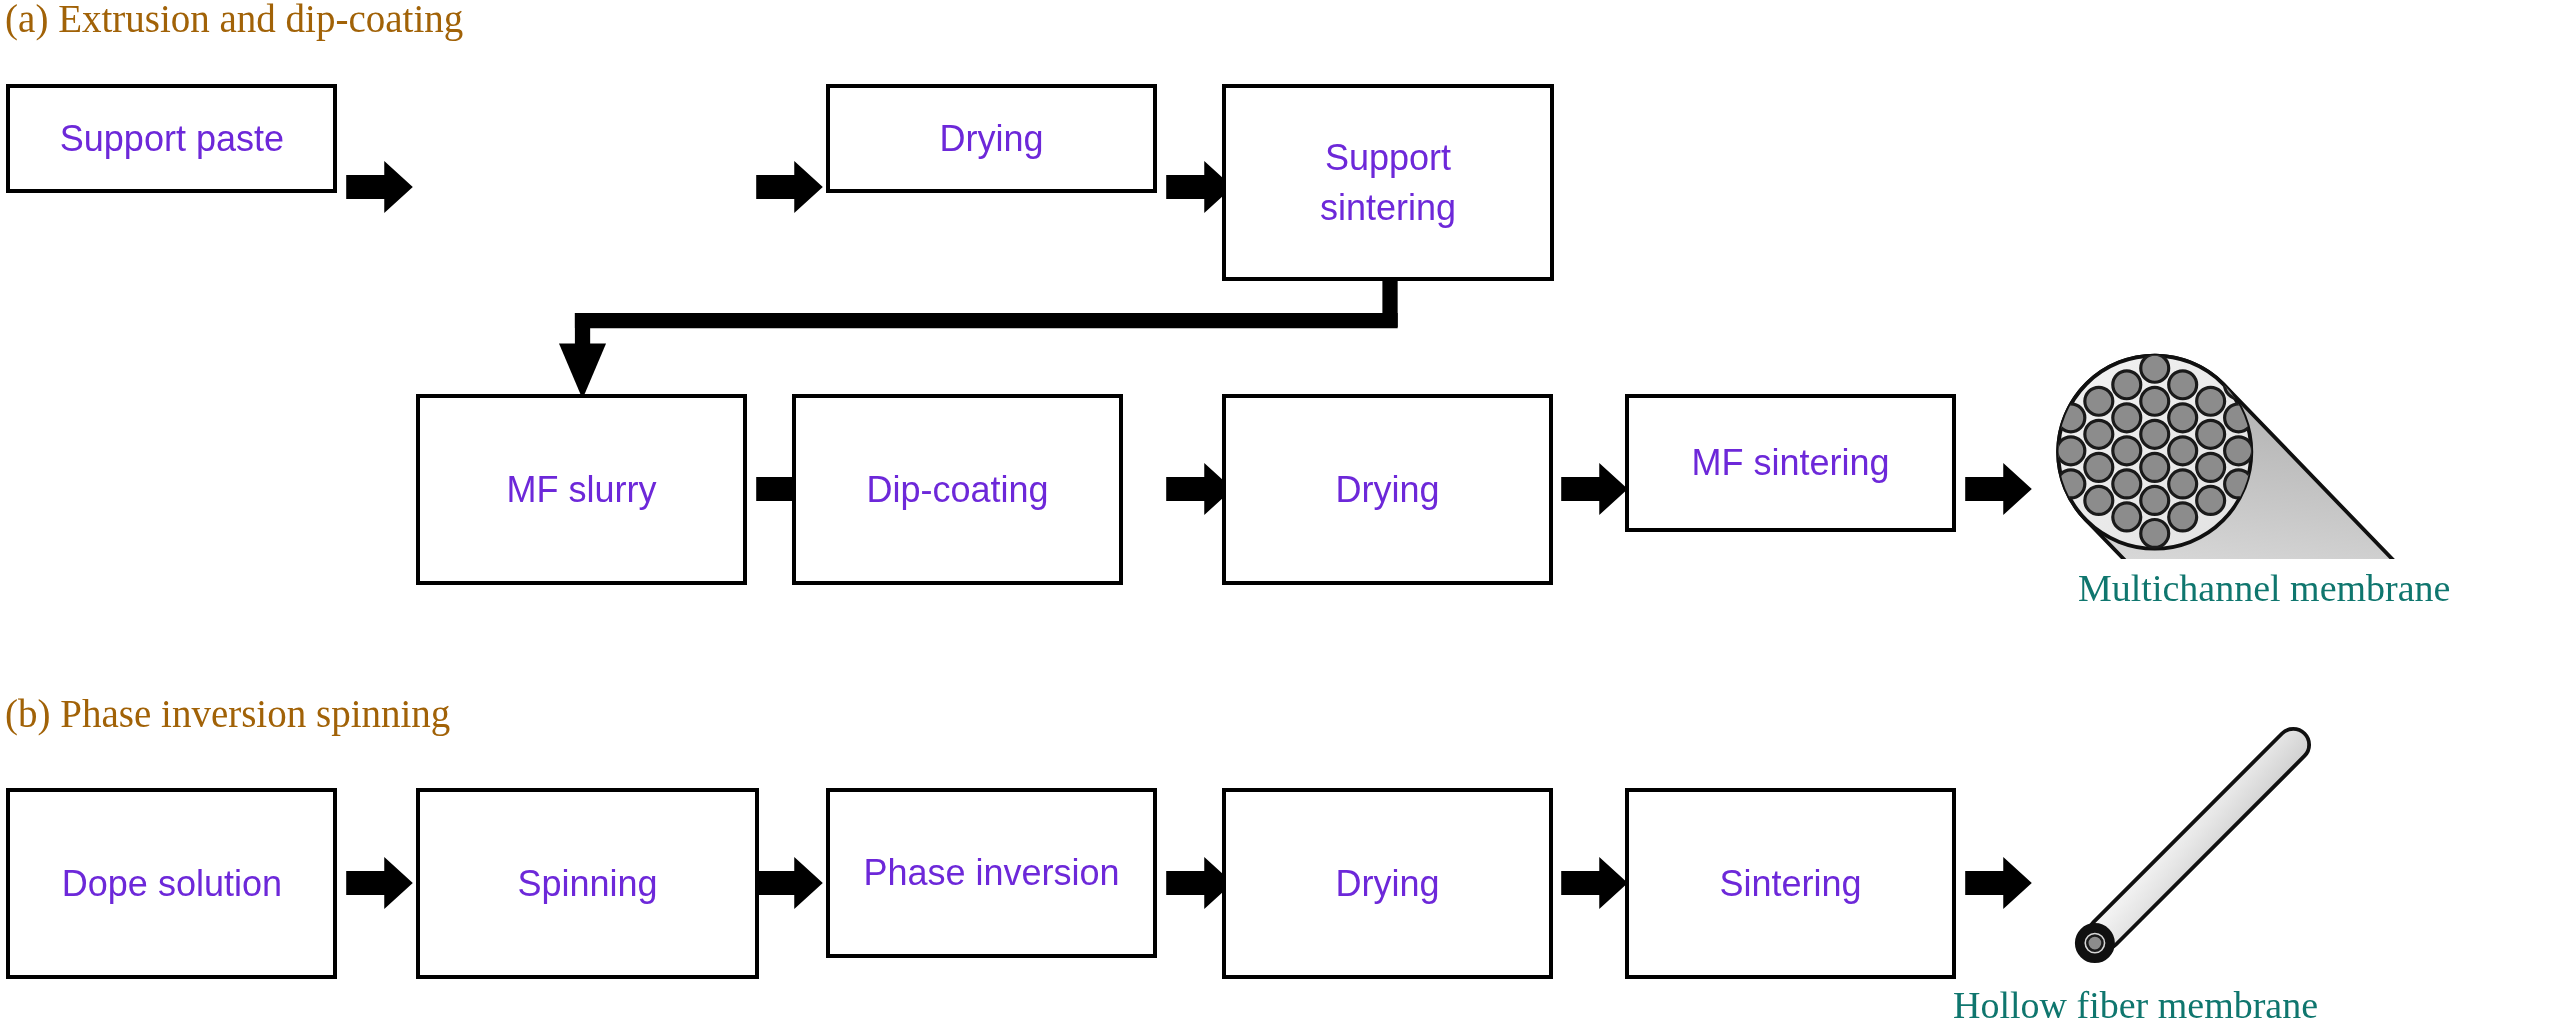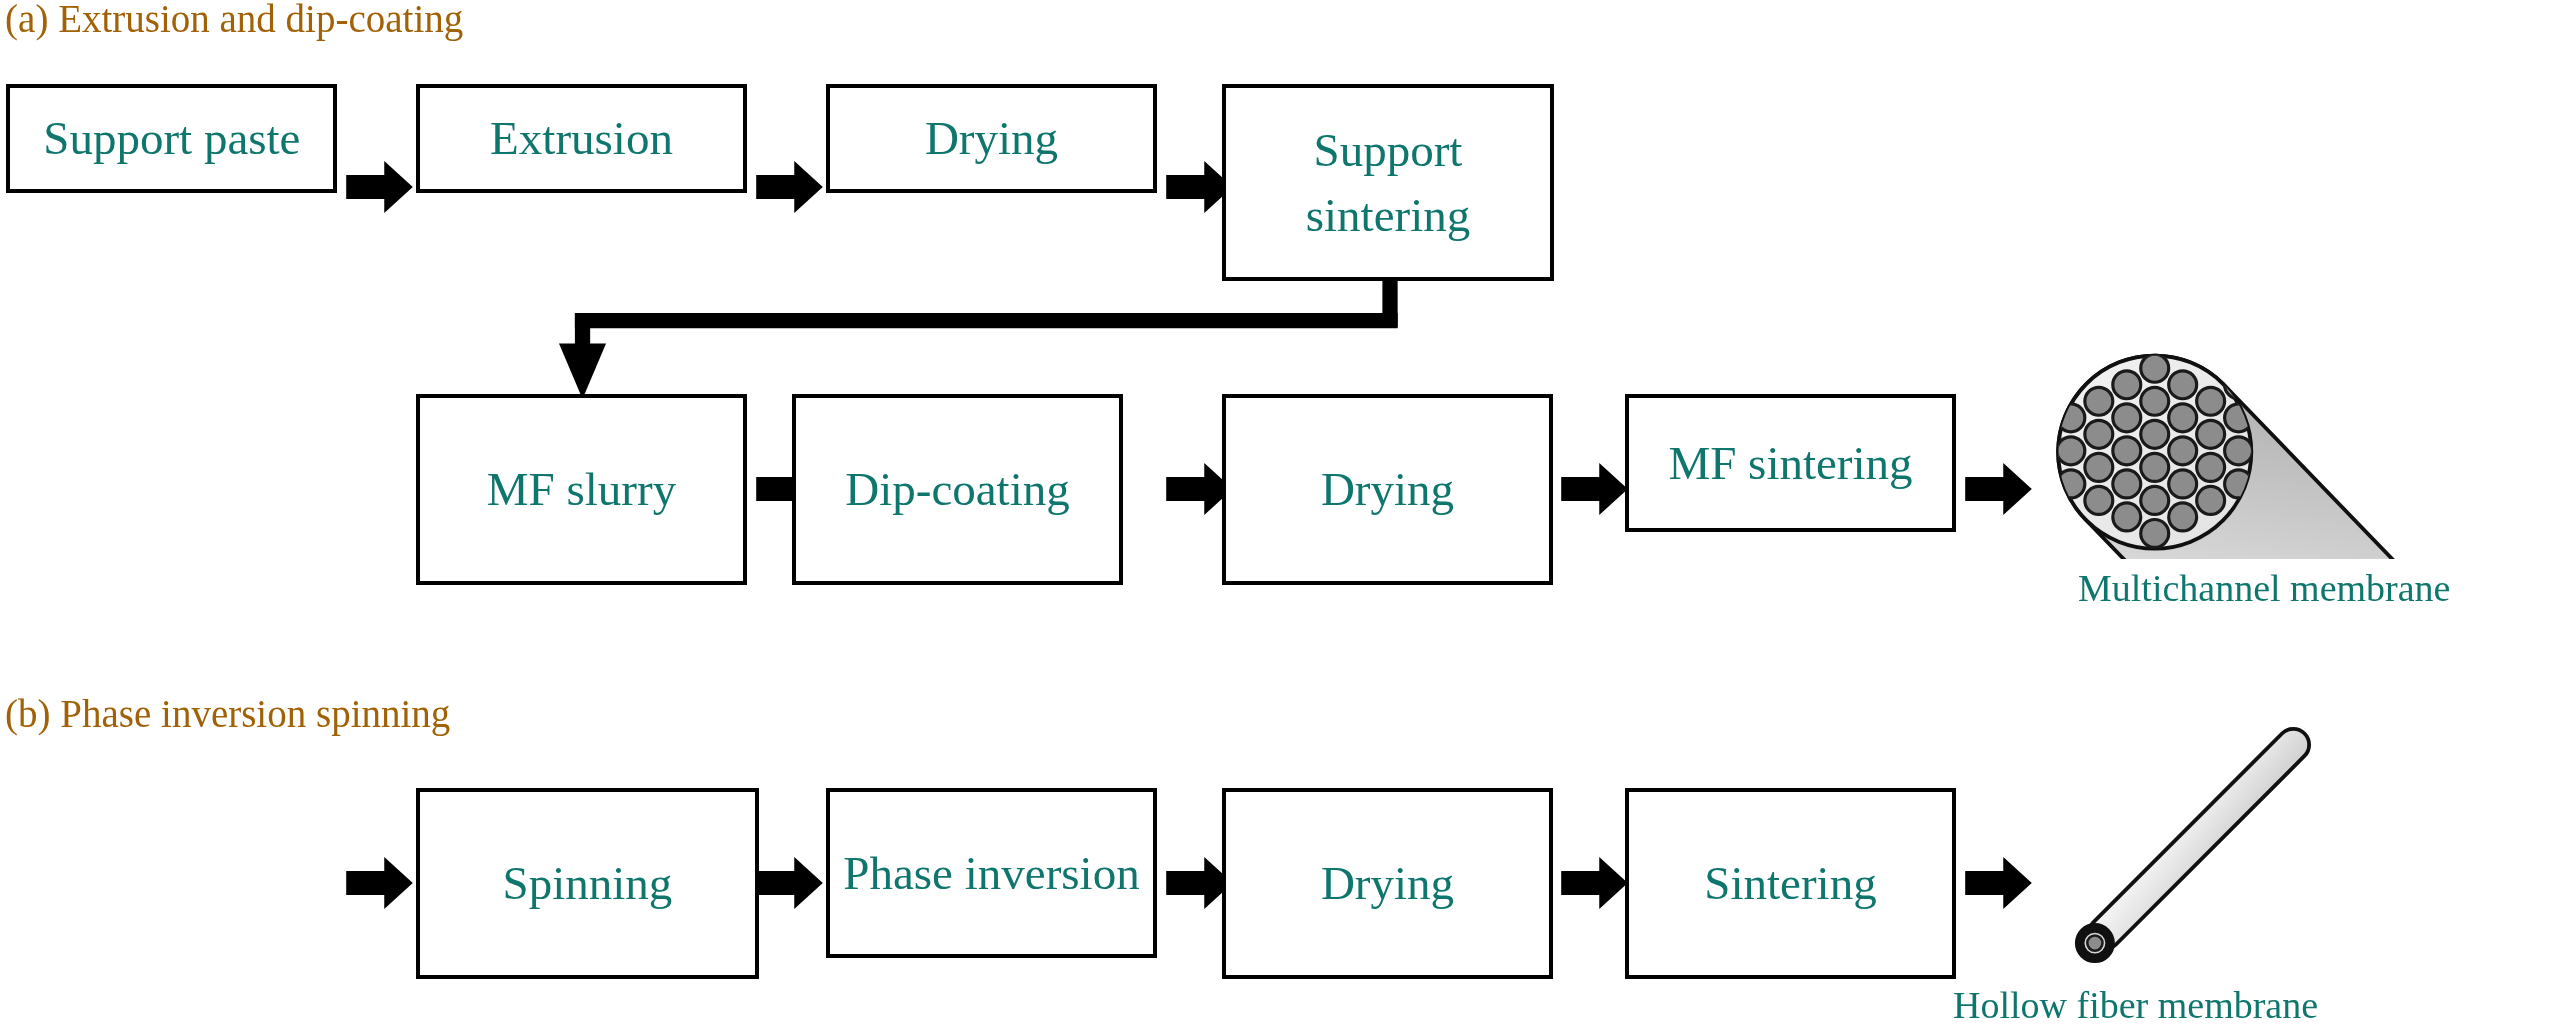--- a/index.html
+++ b/index.html
@@ -31,23 +31,23 @@
     position: absolute;
     box-sizing: border-box;
     background: #ffffff;
     border: 4.4px solid #000000;
     display: flex;
     align-items: center;
     justify-content: center;
     text-align: center;
   }
   .proc-box .proc-label {
-    font-family: Liberation Serif, serif;
-    font-size: 47px;
-    color: #0f766e;
+    font-family: Liberation Sans, sans-serif;
+    font-size: 36px;
+    color: #6d28d9;
     line-height: 1.38;
     white-space: pre-line;
     padding: 0 6.4px;
   }
 
   
   .arrow-right {
     position: absolute;
   }
   .arrow-right svg { display: block; }
@@ -79,23 +79,20 @@
   <div class="proc-box" style="left:6.4px; top:84px; width:331px; height:109px;">
     <span class="proc-label">Support paste</span>
   </div>
 
   <div class="arrow-right" style="left:346px; top:161px;">
     <svg width="67" height="52" viewBox="0 0 105 82">
       <path d="M0,22 L60,22 L60,0 L105,41 L60,82 L60,60 L0,60 Z" fill="#000000"></path>
     </svg>
   </div>
 
-  <div class="proc-box" style="left:416px; top:84px; width:331px; height:109px;">
-    <span class="proc-label">Extrusion</span>
-  </div>
 
   <div class="arrow-right" style="left:756px; top:161px;">
     <svg width="67" height="52" viewBox="0 0 105 82">
       <path d="M0,22 L60,22 L60,0 L105,41 L60,82 L60,60 L0,60 Z" fill="#000000"></path>
     </svg>
   </div>
 
   <div class="proc-box" style="left:826px; top:84px; width:331px; height:109px;">
     <span class="proc-label">Drying</span>
   </div>
@@ -232,20 +229,23 @@
 
         <circle cx="322" cy="566" r="22"></circle>
       </g>
     </svg>
   </div>
 
   <div class="illus-label" style="left:2078px; top:569px;">Multichannel membrane</div>
 
   <div class="section-caption" style="left:5.1px; top:694px;">(b) Phase inversion spinning</div>
 
+  <div class="proc-box" style="left:6.4px; top:788px; width:331px; height:191px;">
+    <span class="proc-label">Dope solution</span>
+  </div>
 
   <div class="arrow-right" style="left:346px; top:857px;">
     <svg width="67" height="52" viewBox="0 0 105 82">
       <path d="M0,22 L60,22 L60,0 L105,41 L60,82 L60,60 L0,60 Z" fill="#000000"></path>
     </svg>
   </div>
 
   <div class="proc-box" style="left:416px; top:788px; width:343px; height:191px;">
     <span class="proc-label">Spinning</span>
   </div>

